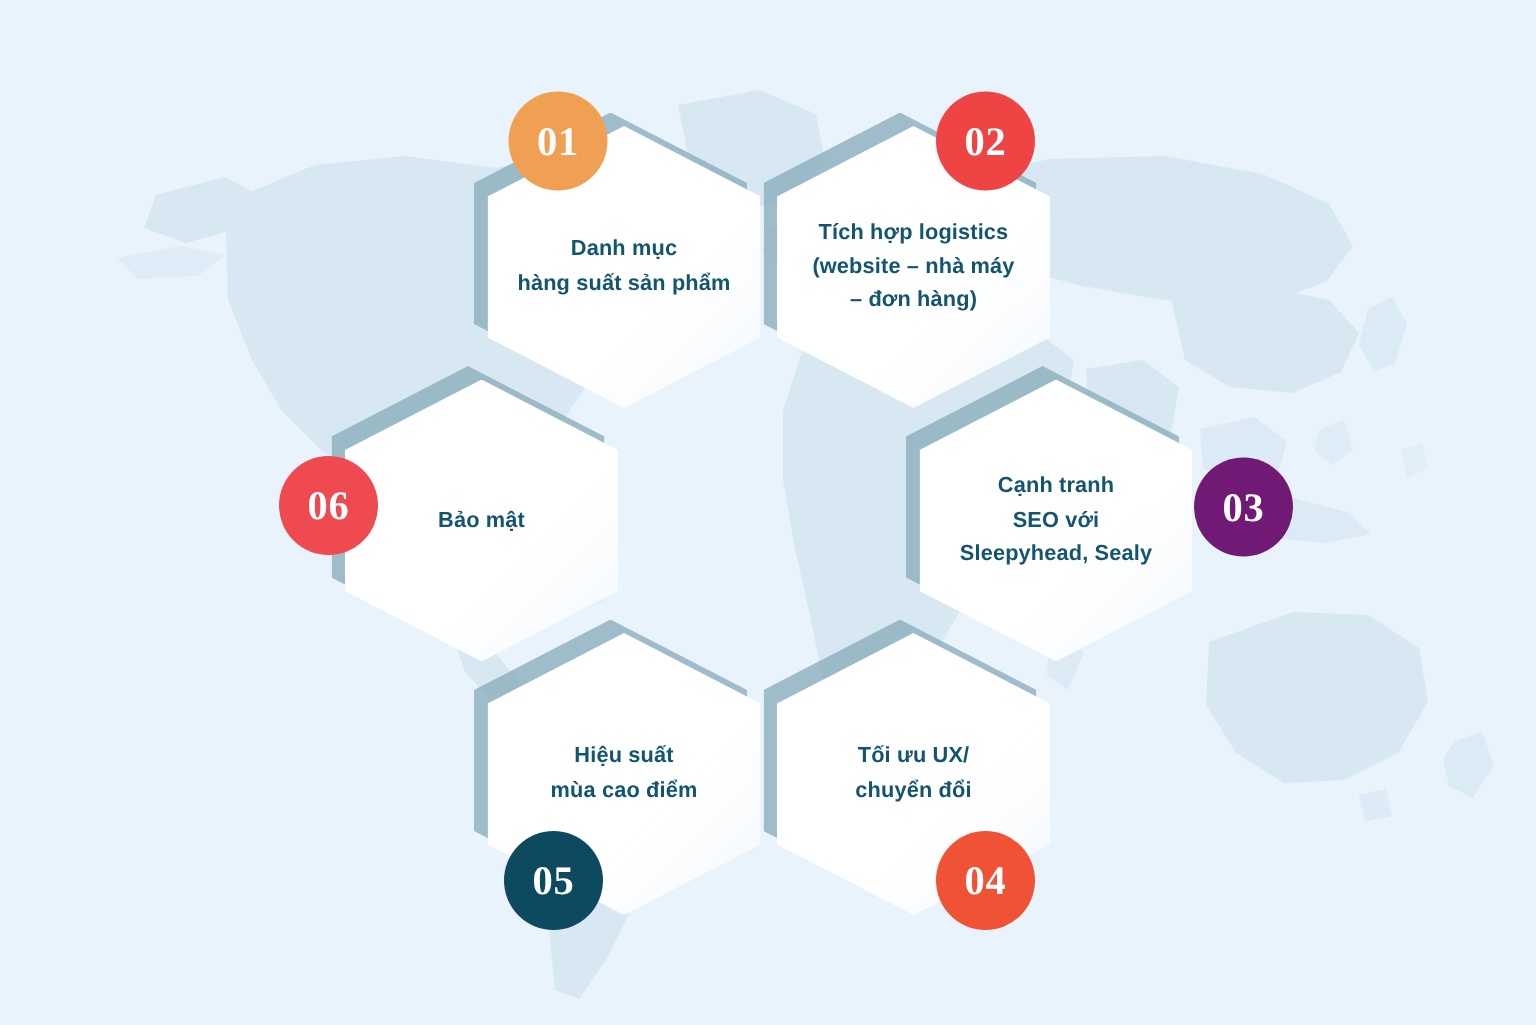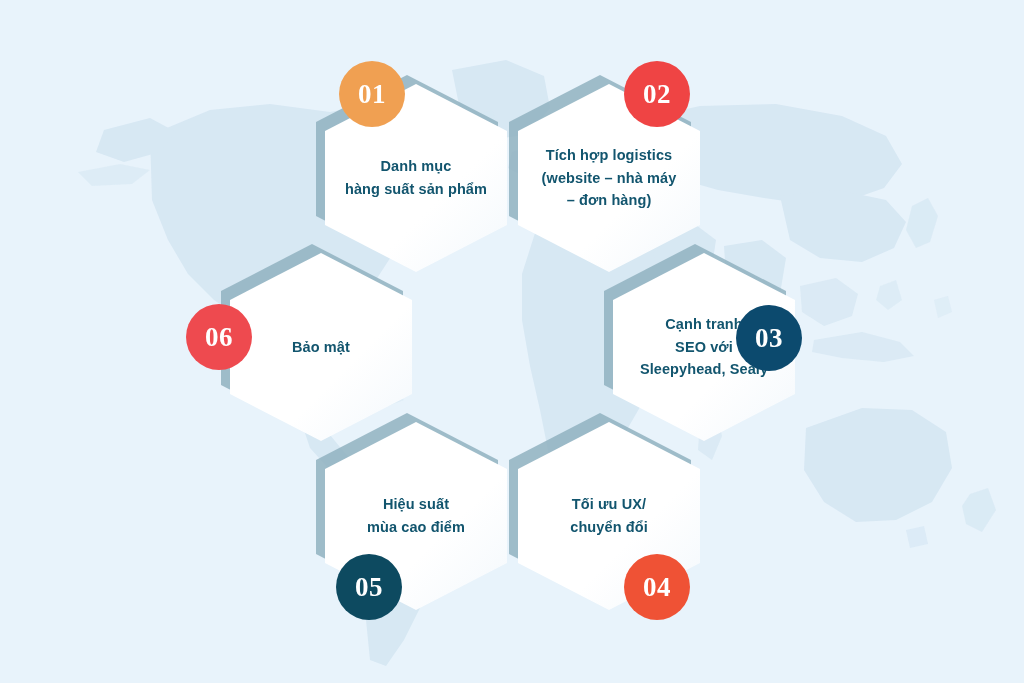--- a/index.html
+++ b/index.html
@@ -193,21 +193,21 @@
       </div>
       <div class="badge" style="left: 624px; top: 61px; background: #ef4444; color: rgb(255, 255, 255);">02</div>
       <div class="hex-cell" style="left: 613px; top: 253px; padding-left: 20px;">
         <div class="hex-shadow" style="background: rgb(144, 178, 192);"></div>
         <div class="hex-face">
           <div class="hex-label" style="color: rgb(18, 85, 110);">Cạnh tranh
 SEO với
 Sleepyhead, Sealy</div>
         </div>
       </div>
-      <div class="badge" style="left: 736px; top: 305px; background: #0c4a6e; color: rgb(255, 255, 255);">03</div>
+      <div class="badge" style="left: 796px; top: 305px; background: #701a75; color: rgb(255, 255, 255);">03</div>
       <div class="hex-cell" style="left: 518px; top: 422px;">
         <div class="hex-shadow" style="background: rgb(144, 178, 192);"></div>
         <div class="hex-face">
           <div class="hex-label" style="color: rgb(18, 85, 110);">Tối ưu UX/
 chuyển đổi</div>
         </div>
       </div>
       <div class="badge" style="left: 624px; top: 554px; background: rgb(239, 82, 53); color: rgb(255, 255, 255);">04</div>
       <div class="hex-cell" style="left: 325px; top: 422px;">
         <div class="hex-shadow" style="background: rgb(144, 178, 192);"></div>

